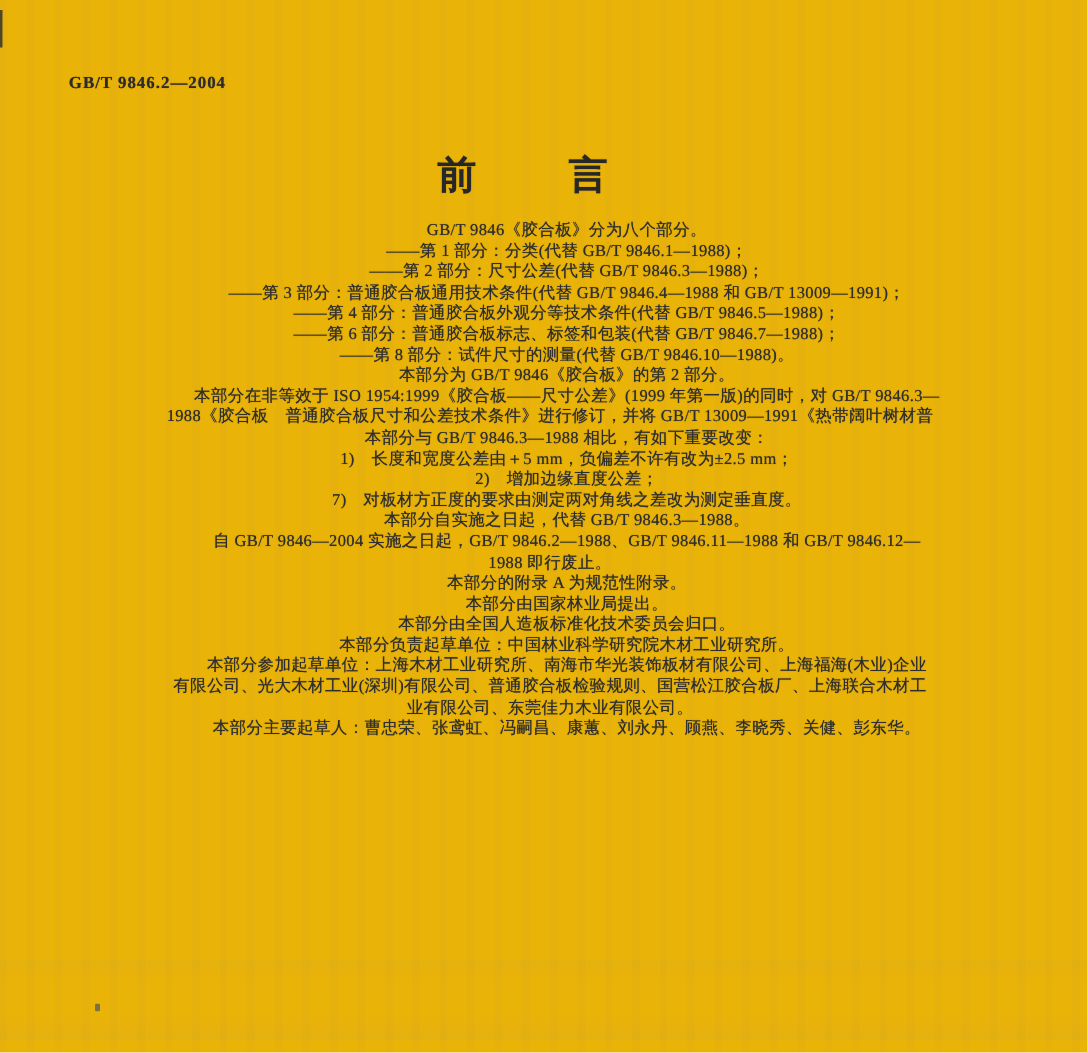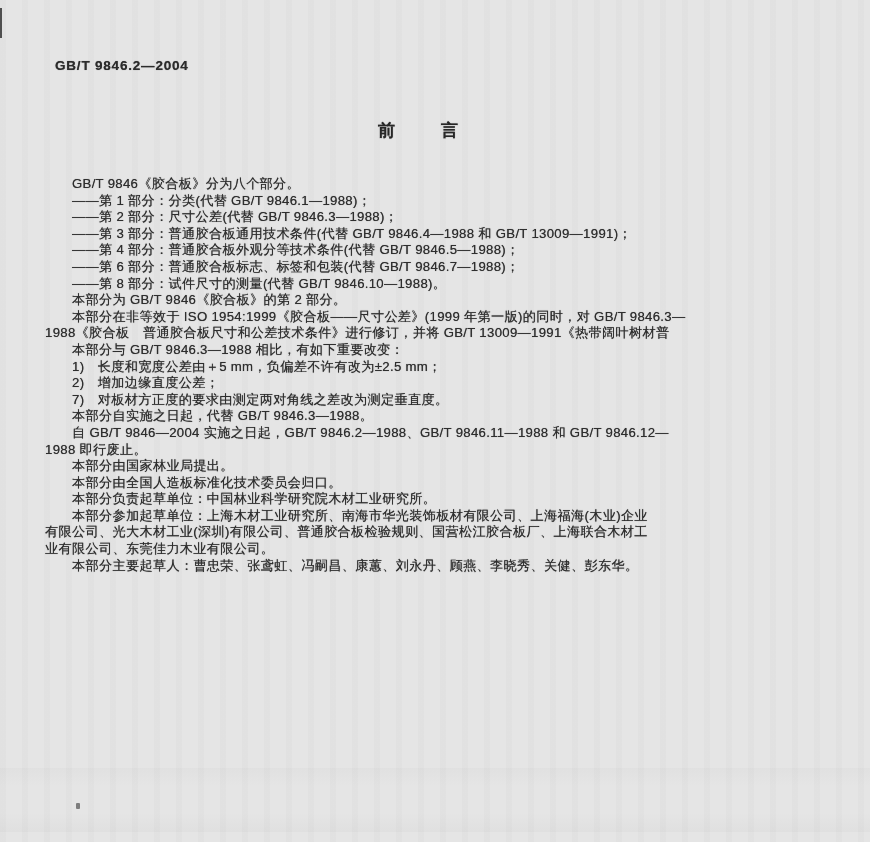--- a/index.html
+++ b/index.html
@@ -4,23 +4,23 @@
 <style>
   html, body {
     margin: 0;
     padding: 0;
     background: #ffffff;
   }
   .page {
     position: relative;
     width: 870px;
     height: 842px;
-    background: #e5e5e5;
+    background: #eab308;
     overflow: hidden;
-    font-family: Liberation Sans, sans-serif;
+    font-family: Liberation Serif, serif;
   }
   
   .page::before {
     content: "";
     position: absolute;
     left: 0; top: 0; right: 0; bottom: 0;
     background:
       repeating-linear-gradient(90deg,
         rgba(120,120,120,0.035) 0px, rgba(120,120,120,0.035) 6px,
         rgba(255,255,255,0) 6px, rgba(255,255,255,0) 22px);
@@ -54,37 +54,38 @@
     color: #2c2c2c;
     text-shadow: 0 0 0.7px rgba(40,40,40,0.75);
     filter: blur(0.25px);
     white-space: nowrap;
   }
   .doc-title {
     position: absolute;
     left: 0; top: 119px;
     width: 840px;
     text-align: center;
-    font-size: 17px;
+    font-size: 31px;
     font-weight: bold;
     letter-spacing: 4px;
     color: #272727;
     text-shadow: 0 0 0.8px rgba(40,40,40,0.7);
     filter: blur(0.3px);
     white-space: nowrap;
   }
   .content {
     position: absolute;
-    left: 45px; top: 176px;
+    left: 55px; top: 176px;
     width: 770px;
     font-size: 13.2px;
     line-height: 16.6px;
     color: #2e2e2e;
     text-shadow: 0 0 0.7px rgba(46,46,46,0.8);
     filter: blur(0.28px);
+    text-align: center;
   }
   .ln {
     white-space: nowrap;
     height: 16.6px;
     letter-spacing: 0.3px;
   }
   .ln.ind { padding-left: 27px; }
   .scan-speck {
     position: absolute;
     left: 76px; top: 803px;
@@ -116,20 +117,21 @@
     <div class="ln ind">本部分为 GB/T 9846《胶合板》的第 2 部分。</div>
     <div class="ln ind">本部分在非等效于 ISO 1954:1999《胶合板——尺寸公差》(1999 年第一版)的同时，对 GB/T 9846.3—</div>
     <div class="ln">1988《胶合板　普通胶合板尺寸和公差技术条件》进行修订，并将 GB/T 13009—1991《热带阔叶树材普</div>
     <div class="ln ind">本部分与 GB/T 9846.3—1988 相比，有如下重要改变：</div>
     <div class="ln ind">1)　长度和宽度公差由＋5 mm，负偏差不许有改为±2.5 mm；</div>
     <div class="ln ind">2)　增加边缘直度公差；</div>
     <div class="ln ind">7)　对板材方正度的要求由测定两对角线之差改为测定垂直度。</div>
     <div class="ln ind">本部分自实施之日起，代替 GB/T 9846.3—1988。</div>
     <div class="ln ind">自 GB/T 9846—2004 实施之日起，GB/T 9846.2—1988、GB/T 9846.11—1988 和 GB/T 9846.12—</div>
     <div class="ln">1988 即行废止。</div>
+    <div class="ln ind">本部分的附录 A 为规范性附录。</div>
     <div class="ln ind">本部分由国家林业局提出。</div>
     <div class="ln ind">本部分由全国人造板标准化技术委员会归口。</div>
     <div class="ln ind">本部分负责起草单位：中国林业科学研究院木材工业研究所。</div>
     <div class="ln ind">本部分参加起草单位：上海木材工业研究所、南海市华光装饰板材有限公司、上海福海(木业)企业</div>
     <div class="ln">有限公司、光大木材工业(深圳)有限公司、普通胶合板检验规则、国营松江胶合板厂、上海联合木材工</div>
     <div class="ln">业有限公司、东莞佳力木业有限公司。</div>
     <div class="ln ind">本部分主要起草人：曹忠荣、张鸢虹、冯嗣昌、康蕙、刘永丹、顾燕、李晓秀、关健、彭东华。</div>
   </div>
 
   <div class="scan-speck"></div>

